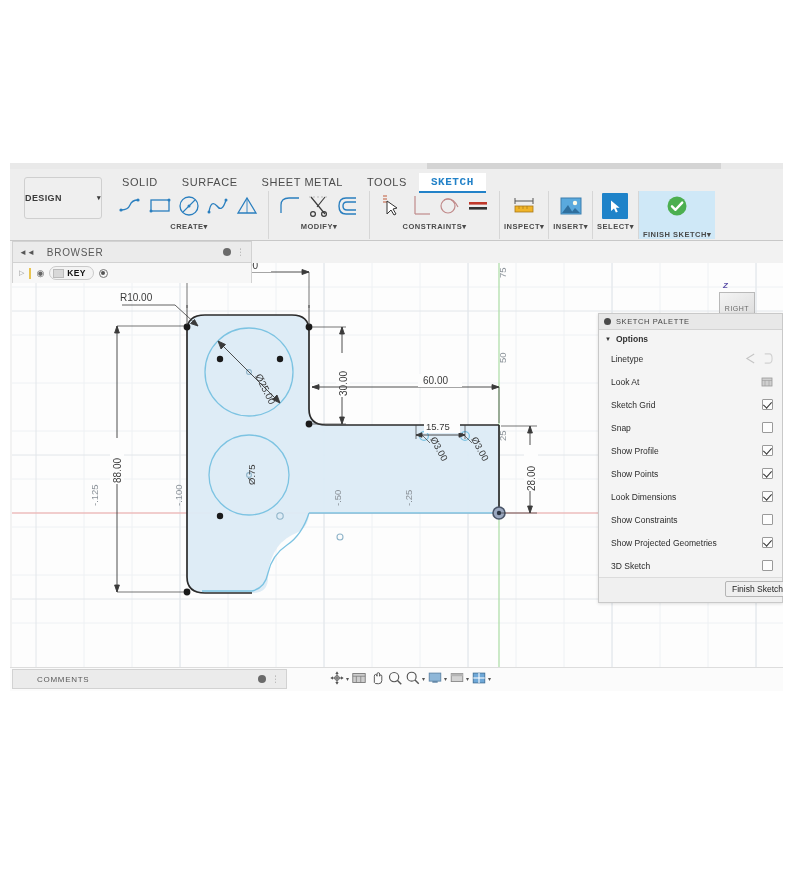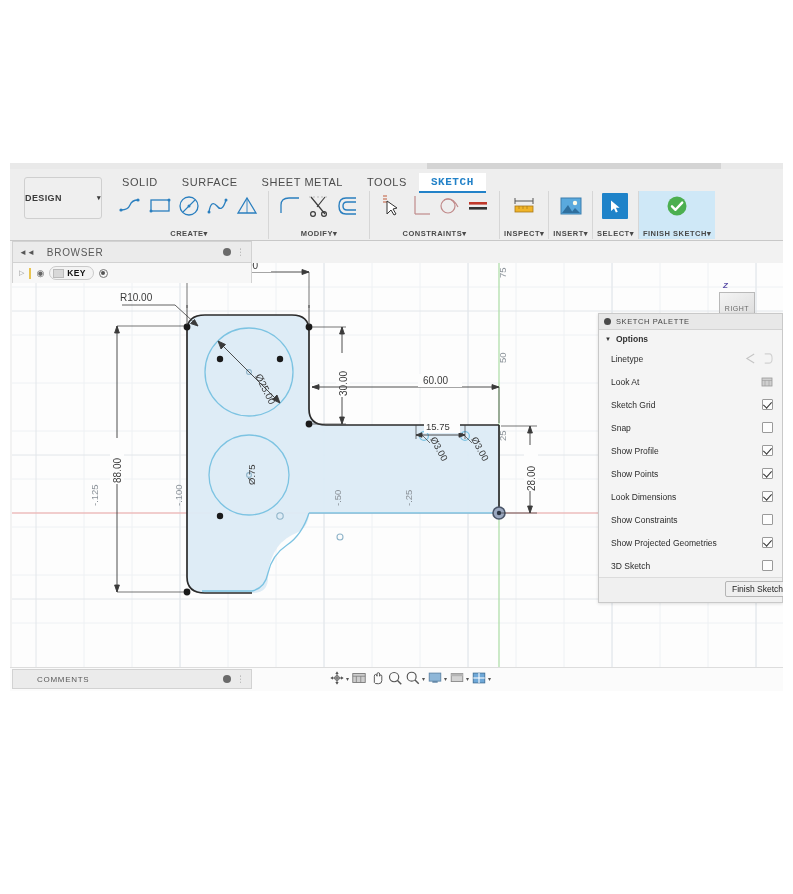--- a/index.html
+++ b/index.html
@@ -41,33 +41,33 @@
     padding: 3px 12px 2px 12px; font-size: 11px; letter-spacing: .55px;
     color: #4c4c4c; font-weight: normal; white-space: nowrap;
   }
   .tab.active {
     color: #2382c8; font-weight: bold; background: #ffffff;
     border-bottom: 2px solid #2382c8;
     font-family: Liberation Mono, monospace;
   }
 
   .grouprow { position: absolute; left: 100px; top: 28px; height: 48px; display: flex; align-items: stretch; }
-  .group { position: relative; display: flex; flex-direction: column; align-items: center; padding: 0 4px; gap: 7px; }
+  .group { position: relative; display: flex; flex-direction: column; align-items: center; padding: 0 4px; }
   .group + .group { border-left: 1px solid #d6d6d6; }
   .group-icons { display: flex; align-items: center; gap: 3px; height: 30px; padding: 0 4px; }
   .group-label {
     font-size: 7.5px; letter-spacing: .5px; color: #4a4a4a;
     font-weight: bold; text-align: center; margin-top: 1px;
   }
   .ic { width: 26px; height: 26px; display: block; }
   .btn-blue {
     background: #1f83c9; border-radius: 1px; width: 26px; height: 26px;
     display: flex; align-items: center; justify-content: center;
   }
-  .finish-group { background: #cfe8f7; }
+  .finish-group { background: #cfe8f7; justify-content: space-between; }
 
   
   .browser {
     position: absolute; left: 2px; top: 78px; width: 240px; height: 22px;
     background: #ebebeb; border: 1px solid #d2d2d2;
     display: flex; align-items: center; padding: 0 6px;
   }
   .browser-title { font-size: 10px; letter-spacing: .7px; color: #585858; margin-left: 12px; }
   .dbl-arrow { font-size: 8px; color: #555; }
   .browser-right { margin-left: auto; display: flex; align-items: center; gap: 5px; }
@@ -157,21 +157,21 @@
     background: linear-gradient(150deg,#f4f4f4,#d9d9d9);
     border: 1px solid #b9b9b9;
     display: flex; align-items: center; justify-content: center;
     font-size: 7px; color: #6a6a6a; letter-spacing: .5px;
   }
   .vc-red { position: absolute; left: 4px; bottom: 2px; width: 6px; height: 6px; background: #e05a4c; }
   .vc-grn { position: absolute; right: 2px; bottom: 3px; width: 6px; height: 6px; background: #76c26c; }
 
   
   .comments {
-    position: absolute; left: 2px; bottom: 2px; width: 240px; height: 20px;
+    position: absolute; left: 2px; bottom: 2px; width: 275px; height: 20px;
     background: #ebebeb; border: 1px solid #d2d2d2;
     display: flex; align-items: center; padding: 0 6px;
   }
   .comments-title { font-size: 8px; letter-spacing: .7px; color: #585858; margin-left: 18px; }
 
   .navbar {
     position: absolute; left: 300px; bottom: 2px; width: 200px; height: 22px;
     display: flex; align-items: center; gap: 2px; justify-content: center;
   }
   .navbar .nitem { display: flex; align-items: center; gap: 1px; }

